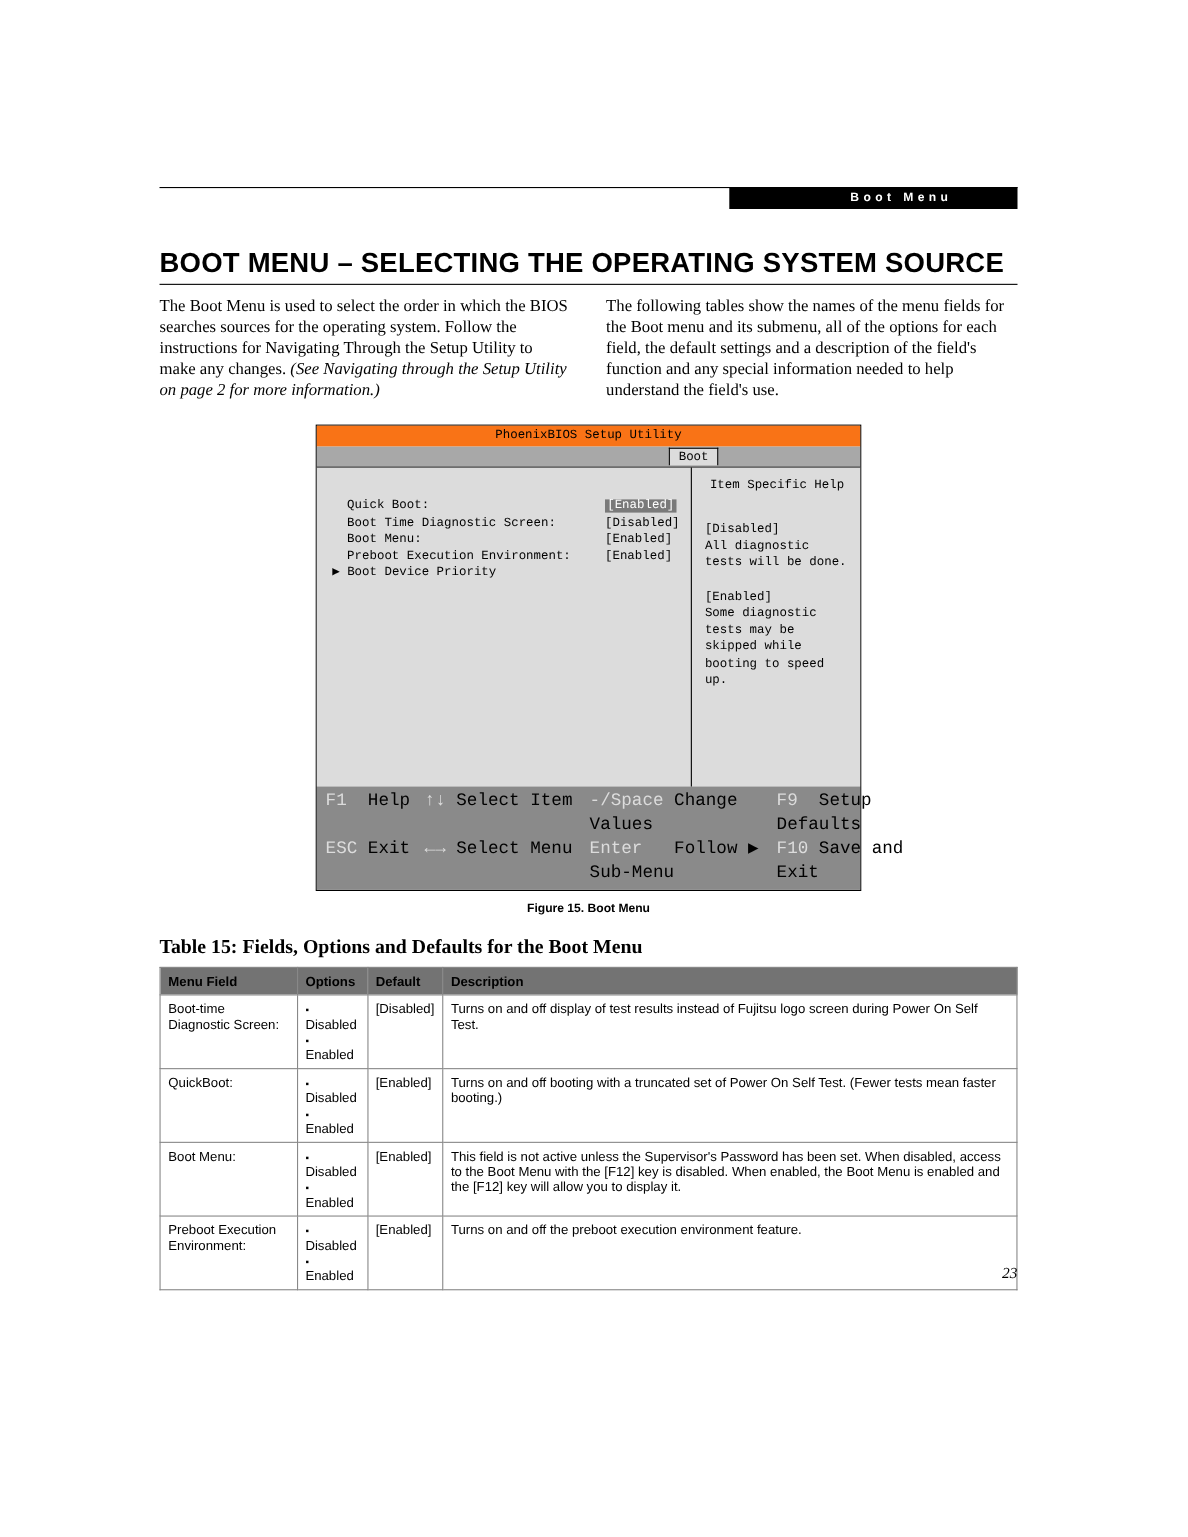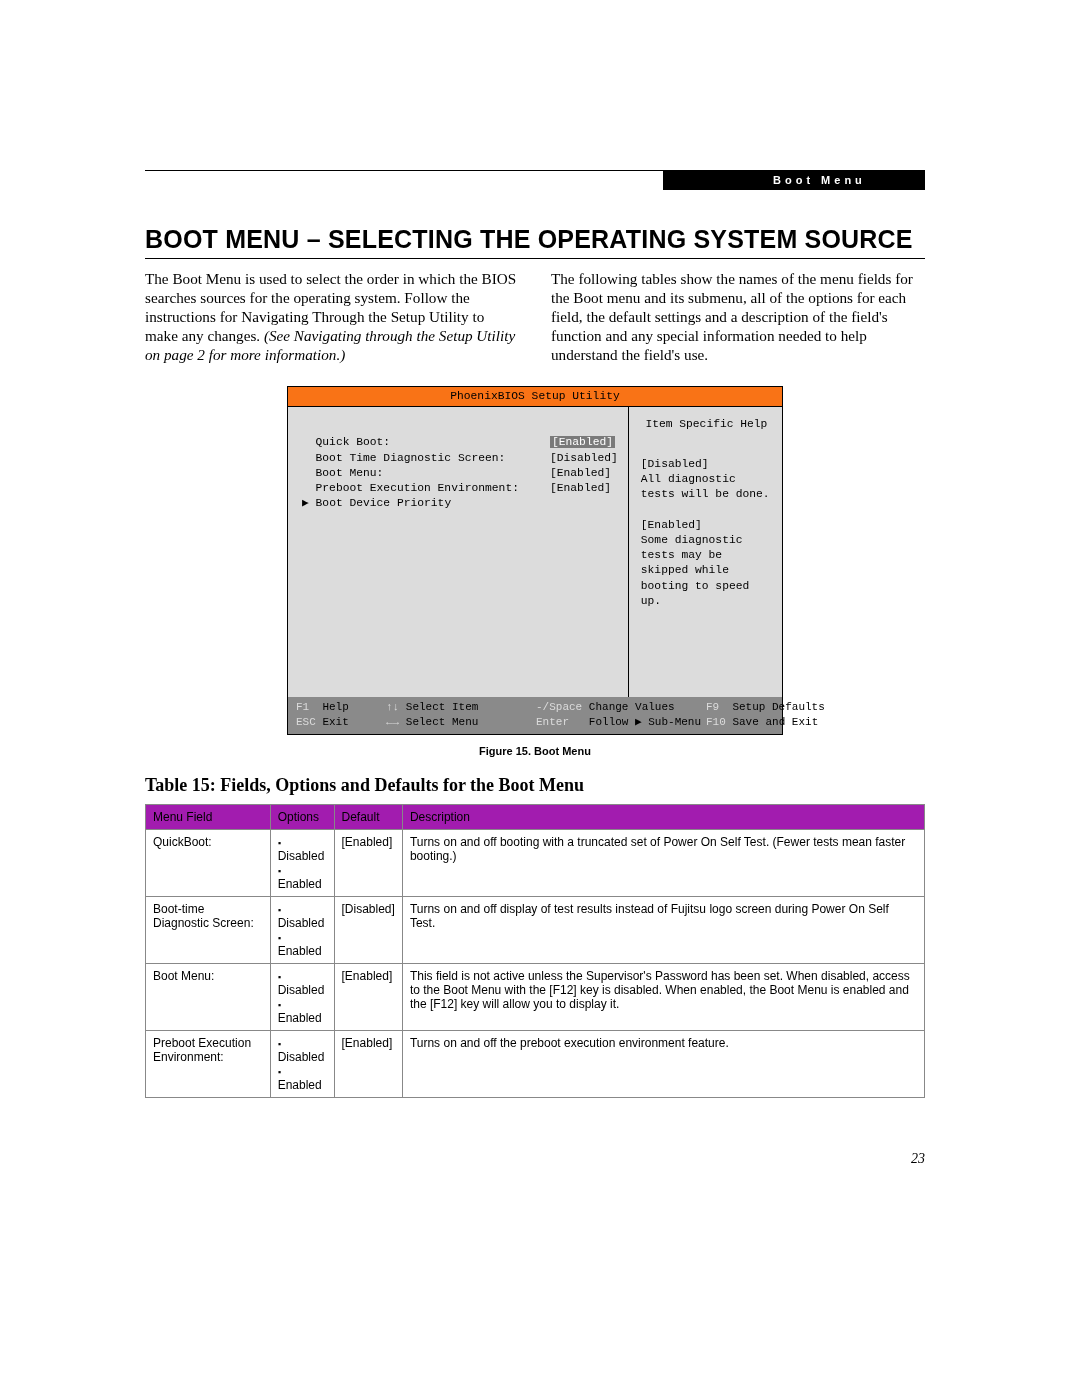--- a/index.html
+++ b/index.html
@@ -109,21 +109,21 @@
     background: #7a7a7a;
     color: #fff;
     padding: 0 2px;
   }
   .bios-footer {
     background: #8a8a8a;
     padding: 3px 8px 4px 8px;
     display: grid;
     grid-template-columns: 90px 150px 170px 120px;
     row-gap: 0;
-    font-size: 11px;
+    font-size: 16px;
   }
   .bios-footer .lt { color: #dcdcdc; }
   .fig-caption {
     text-align: center;
     font-family: Arial, sans-serif;
     font-weight: bold;
     font-size: 11px;
     margin-top: 10px;
   }
   .table-title {
@@ -139,22 +139,22 @@
     font-family: Arial, sans-serif;
     font-size: 12px;
   }
   table.spec th, table.spec td {
     border: 1px solid #888;
     vertical-align: top;
     padding: 5px 7px;
     text-align: left;
   }
   table.spec th {
-    background: #a21caf;
-    font-weight: normal;
+    background: #737373;
+    font-weight: bold;
   }
   .opts { list-style: none; margin: 0; padding: 0; }
   .opts li::before { content: "▪ "; font-size: 9px; }
   .pgno {
     position: absolute;
     right: 155px;
     bottom: 230px;
     font-style: italic;
     font-size: 14px;
   }
@@ -171,20 +171,23 @@
   <div class="columns">
     <div class="col">
       <span>The Boot Menu is used to select the order in which the BIOS searches sources for the operating system. Follow the instructions for Navigating Through the Setup Utility to make any changes. </span><span class="italic">(See Navigating through the Setup Utility on page 2 for more information.)</span>
     </div>
     <div class="col">The following tables show the names of the menu fields for the Boot menu and its submenu, all of the options for each field, the default settings and a description of the field's function and any special information needed to help understand the field's use.</div>
   </div>
 
   <div class="bios-wrap">
     <div class="bios">
       <div class="bios-title">PhoenixBIOS Setup Utility</div>
+      <div class="bios-tabs">
+        <div class="bios-tab">Boot</div>
+      </div>
       <div class="bios-body">
         <div class="bios-left" id="bios-left">
             <div class="bios-row">
               <div class="label" style="white-space: pre;">  Quick Boot:</div>
               <div class="val"><span class="bios-sel">[Enabled]</span></div>
             </div>
             <div class="bios-row">
               <div class="label" style="white-space: pre;">  Boot Time Diagnostic Screen:</div>
               <div class="val">[Disabled]</div>
             </div>
@@ -230,42 +233,42 @@
     <thead>
         <tr id="thead-row">
           <th>Menu Field</th>
           <th>Options</th>
           <th>Default</th>
           <th>Description</th>
         </tr>
       </thead>
     <tbody id="tbody">
         <tr>
+          <td>Boot-time Diagnostic Screen:</td>
+          <td>
+            <ul class="opts">
+              <li>Disabled</li>
+              <li>Enabled</li>
+            </ul>
+          </td>
+          <td>[Disabled]</td>
+          <td>Turns on and off display of test results instead of Fujitsu logo screen during Power On Self Test.</td>
+        </tr>
+        <tr>
           <td>QuickBoot:</td>
           <td>
             <ul class="opts">
               <li>Disabled</li>
               <li>Enabled</li>
             </ul>
           </td>
           <td>[Enabled]</td>
           <td>Turns on and off booting with a truncated set of Power On Self Test. (Fewer tests mean faster booting.)</td>
         </tr>
         <tr>
-          <td>Boot-time Diagnostic Screen:</td>
-          <td>
-            <ul class="opts">
-              <li>Disabled</li>
-              <li>Enabled</li>
-            </ul>
-          </td>
-          <td>[Disabled]</td>
-          <td>Turns on and off display of test results instead of Fujitsu logo screen during Power On Self Test.</td>
-        </tr>
-        <tr>
           <td>Boot Menu:</td>
           <td>
             <ul class="opts">
               <li>Disabled</li>
               <li>Enabled</li>
             </ul>
           </td>
           <td>[Enabled]</td>
           <td>This field is not active unless the Supervisor's Password has been set. When disabled, access to the Boot Menu with the [F12] key is disabled. When enabled, the Boot Menu is enabled and the [F12] key will allow you to display it.</td>
         </tr>

